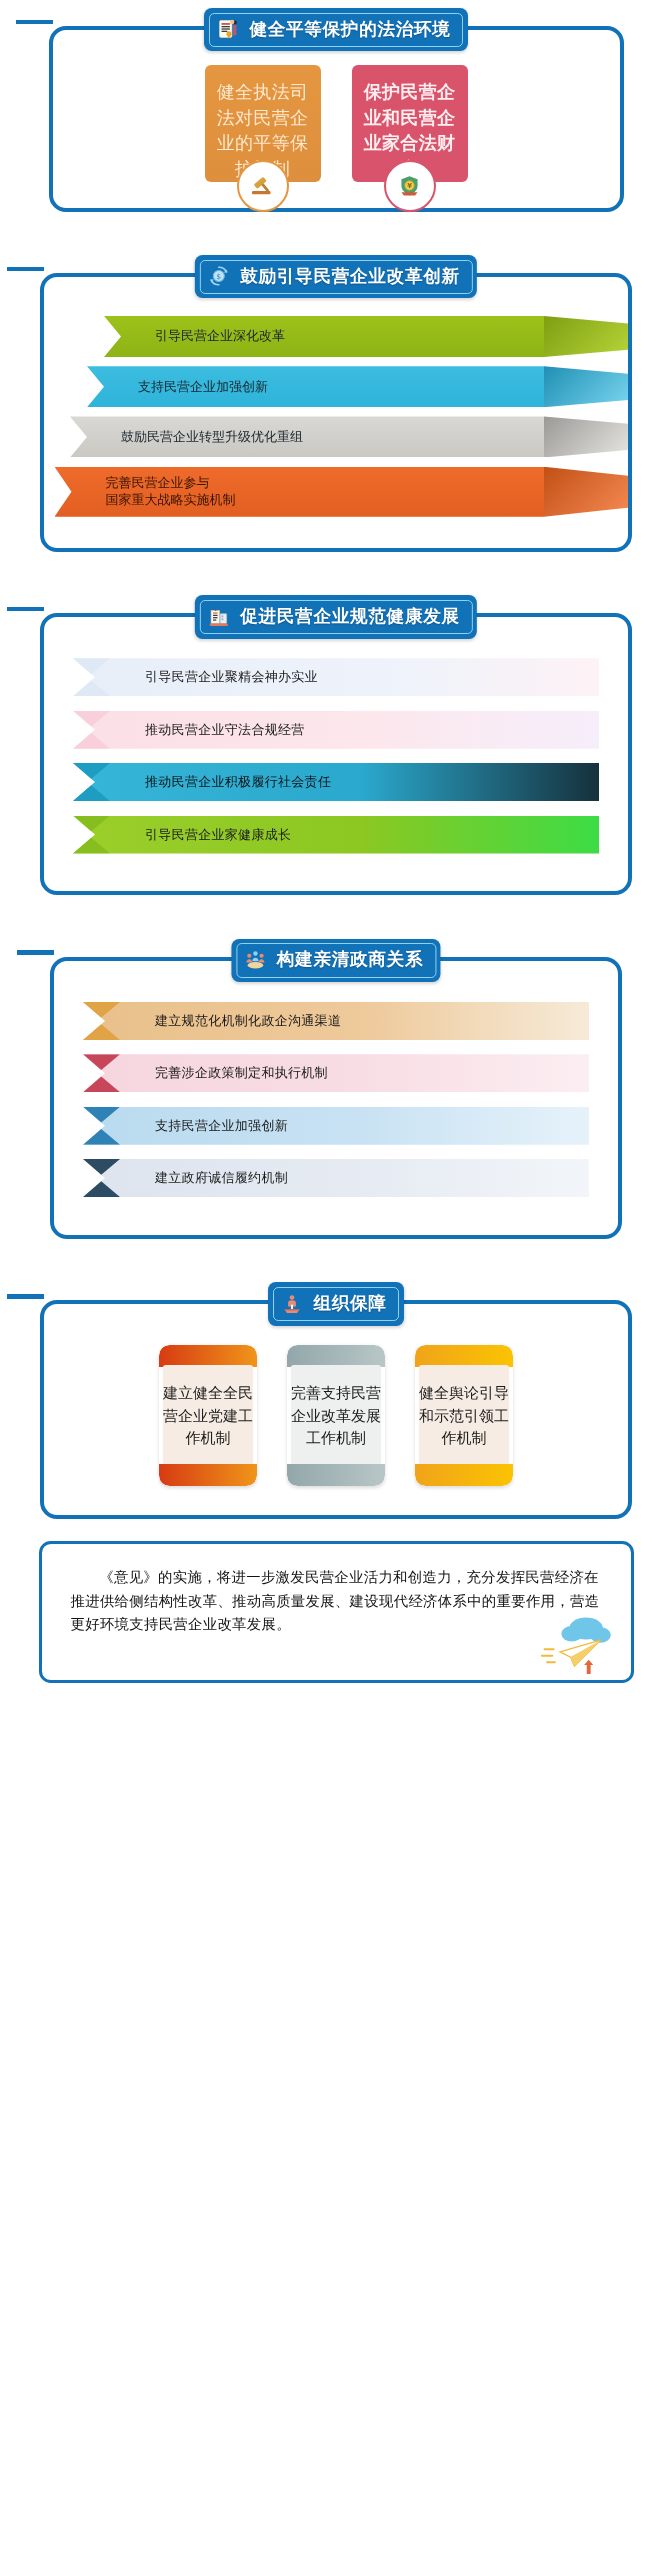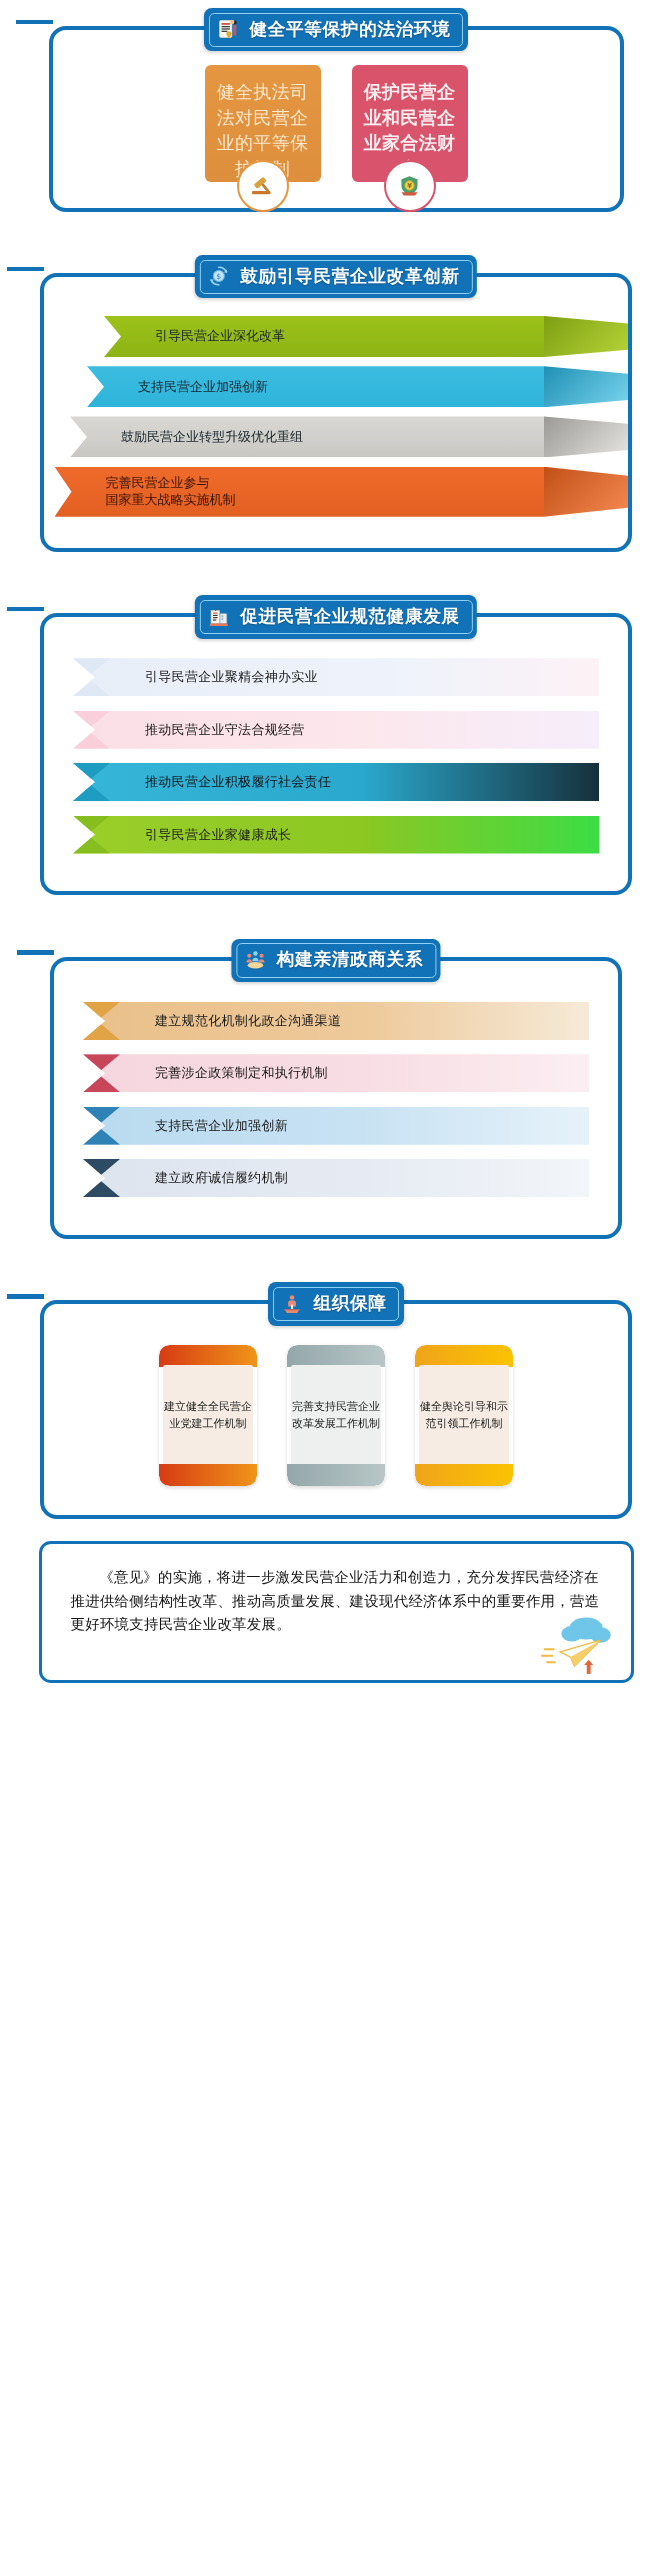--- a/index.html
+++ b/index.html
@@ -165,21 +165,21 @@
   .pill{
     width:98px;height:141px;border-radius:10.5px;
     position:relative;overflow:hidden;
     display:flex;align-items:center;justify-content:center;
     box-shadow:0 1.3px 3.9px rgba(0,0,0,.14);
   }
   .pill .cap{position:absolute;left:0;right:0;height:22px;}
   .pill .cap.top{top:0;border-radius:10.5px 10.5px 0 0;}
   .pill .cap.bot{bottom:0;border-radius:0 0 10.5px 10.5px;}
   .pill .body{position:absolute;left:3.9px;right:3.9px;top:19.6px;bottom:19.6px;background:#f6ece3;border-radius:2.6px;}
-  .pill .t{position:relative;z-index:3;text-align:center;font-size:11px;line-height:1.5;color:#1b1b1b;}
+  .pill .t{position:relative;z-index:3;text-align:center;font-size:15px;line-height:1.5;color:#1b1b1b;}
   .p-red .cap{background:linear-gradient(90deg,#d73b13 0%,#f0951a 100%);}
   .p-gray .cap{background:linear-gradient(90deg,#93a7aa 0%,#b8c6c7 100%);}
   .p-gray .body{background:#eef0ef;}
   .p-yellow .cap{background:linear-gradient(90deg,#f0a41a 0%,#fbc302 100%);}
 
   
   .concl{
     position:relative;
     border:3.9px solid #1272b8;border-radius:11.8px;
     margin:22px auto 22px;width:595px;box-sizing:border-box;

